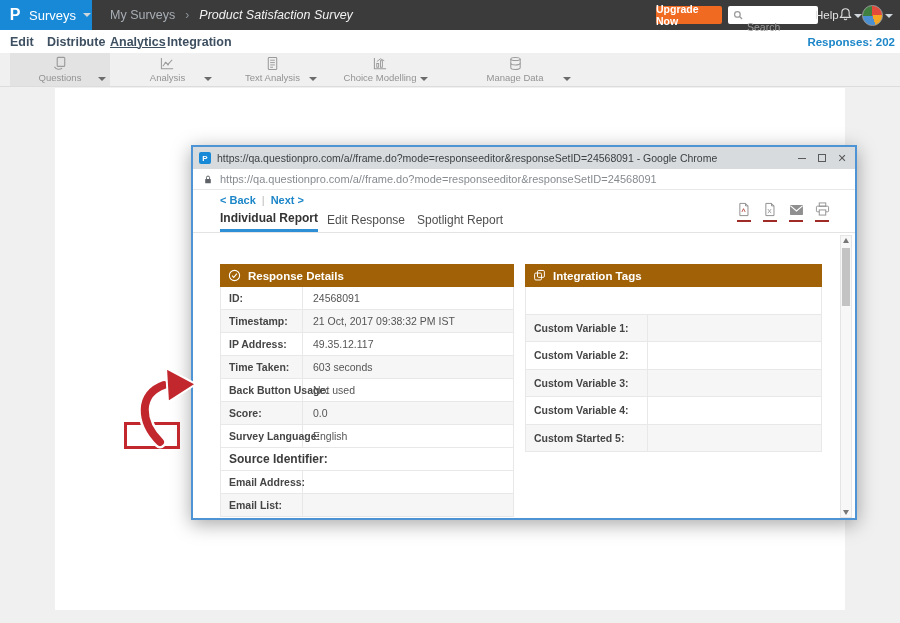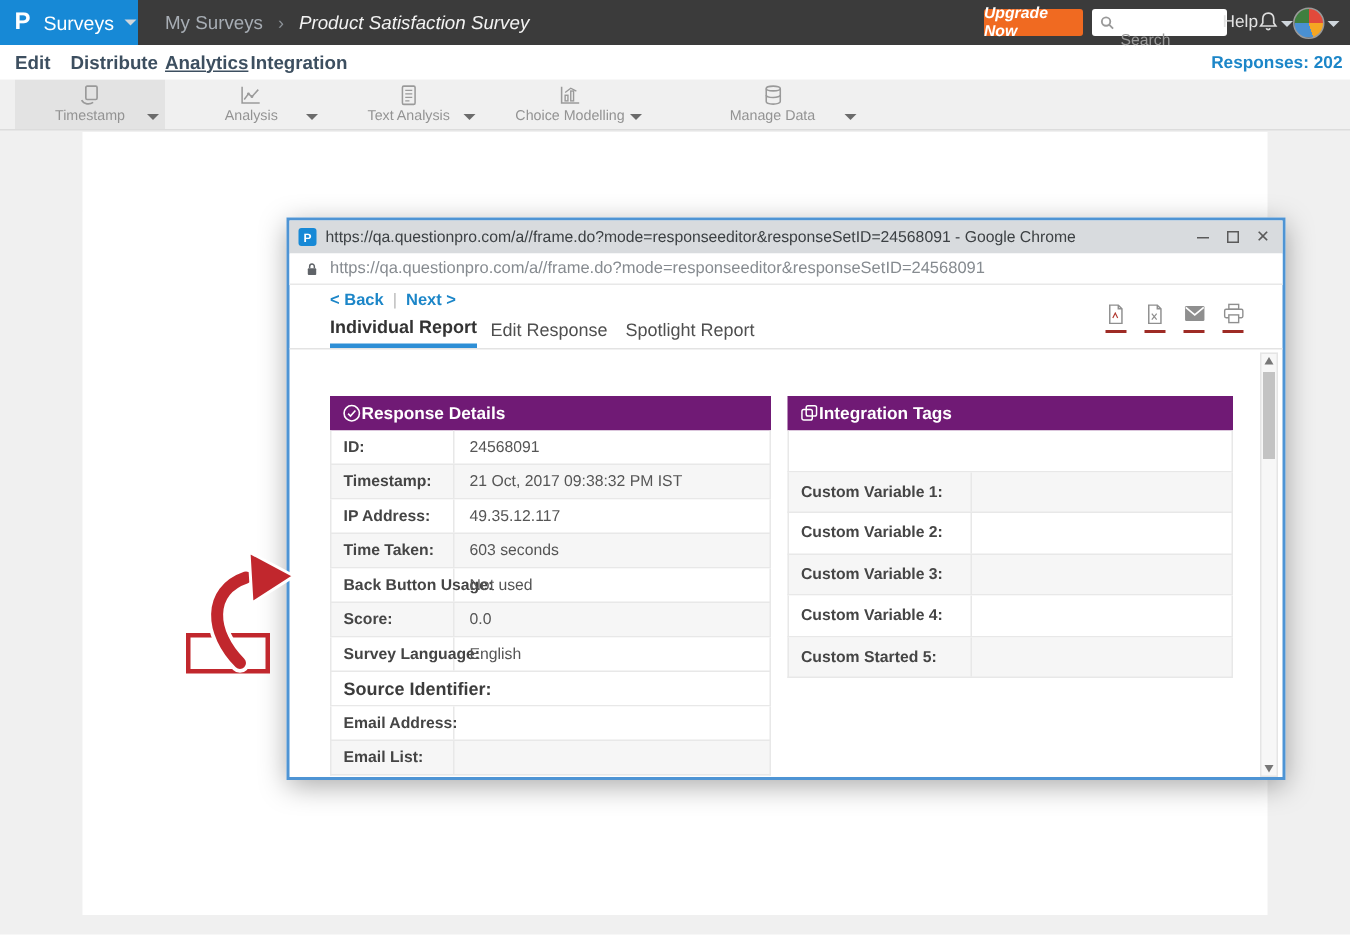--- a/index.html
+++ b/index.html
@@ -12,21 +12,21 @@
   .logo-p{width:20px;height:20px;margin-left:5px;color:#fff;font-weight:bold;font-size:16px;
     display:flex;align-items:center;justify-content:center;}
   .logo-label{color:#fff;font-size:13px;margin-left:4px;}
   .caret{width:0;height:0;border-left:4px solid transparent;border-right:4px solid transparent;
     border-top:4px solid #cfd6dc;display:inline-block;}
   .crumb{top:0;height:30px;display:flex;align-items:center;gap:10px;left:110px;}
   .crumb .parent{color:#a7adb4;font-size:12.5px;}
   .crumb .sep{color:#8d9399;font-size:12px;}
   .crumb .current{color:#f2f2f2;font-size:12.5px;font-style:italic;}
   .upgrade{left:656px;top:6px;width:66px;height:18px;background:#f06a21;border-radius:2px;color:#fff;
-    font-size:10.5px;font-weight:bold;display:flex;align-items:center;justify-content:center;font-style:italic;}
+    font-size:10.5px;font-weight:bold;display:flex;align-items:center;justify-content:center;}
   .top-search{left:728px;top:6px;width:80px;height:18px;background:#fff;border-radius:2px;
     display:flex;align-items:center;gap:4px;padding:0 5px;color:#9a9a9a;}
   .top-search svg{flex:0 0 auto;}
   .top-search .ph{font-size:10.5px;color:#9a9a9a;margin-top:23px;}
   .help-label{left:815px;top:0;height:30px;display:flex;align-items:center;color:#e3e3e3;font-size:11.5px;}
   .bell{left:838px;top:7px;color:#dcdcdc;}
   .bell-caret{left:854px;top:14px;}
   .avatar{left:862px;top:5px;width:19px;height:19px;border-radius:50%;border:1px solid #9a9a9a;
     background:conic-gradient(#e24a3b 0 25%,#f5a623 25% 45%,#4a90d2 45% 75%,#3f7f3f 75% 100%);}
   .av-caret{left:885px;top:14px;}
@@ -108,21 +108,21 @@
   .urlbar .utext{font-size:11px;color:#868b90;white-space:nowrap;overflow:hidden;}
   .backnext{left:27px;top:47px;font-size:11px;color:#1c86c8;display:flex;gap:6px;font-weight:bold;}
   .backnext .pipe{color:#b9b9b9;font-weight:normal;}
   .tabs-border{left:0;top:85px;width:100%;height:1px;background:#e3e3e3;}
   .ptab{position:absolute;top:60px;height:25px;display:flex;align-items:center;font-size:12px;color:#4f4f4f;}
   .ptab.active{color:#333;font-weight:bold;border-bottom:3px solid #2e8fd6;box-sizing:border-box;}
   .acticon{position:absolute;top:55px;width:15px;height:15px;color:#8f8f8f;}
   .acticon::after{content:"";position:absolute;left:0;bottom:-5px;width:14px;height:2.5px;background:#9e2b25;}
   
   .panel{position:absolute;}
-  .phead{height:23px;background:#701a75;color:#fff;display:flex;align-items:center;
+  .phead{height:23px;background:#a16207;color:#fff;display:flex;align-items:center;gap:7px;
     padding:0 8px;font-size:11.5px;font-weight:bold;}
   .prow{display:flex;height:23px;box-sizing:border-box;border:1px solid #e8e8e8;border-top:none;background:#fff;
     align-items:stretch;}
   .prow:nth-child(even){background:#f6f6f6;}
   .plabel{box-sizing:border-box;border-right:1px solid #e8e8e8;display:flex;align-items:center;
     padding:0 8px;font-size:10.5px;font-weight:bold;color:#454545;white-space:nowrap;}
   .pvalue{flex:1;display:flex;align-items:center;padding:0 10px;font-size:10.5px;color:#555;white-space:nowrap;}
   .rd .plabel{width:82px;}
   .it .prow{height:27.5px;}
   .it .plabel{width:122px;}
@@ -183,21 +183,21 @@
     <span class="item" style="left:167px">Integration</span>
     <span class="resp-count">Responses: 202</span>
   </div>
 
   <div class="abs toolbar">
     <div class="tgroup active" style="left:10px;width:100px">
       <svg width="17" height="15" viewBox="0 0 18 16">
           <rect x="5.5" y="1.5" width="8" height="9.5" rx="1" fill="none" stroke="currentColor" stroke-width="1.2"></rect>
           <path d="M2.5 11.5c1.6 3 5.6 3.4 8.2 1.6" fill="none" stroke="currentColor" stroke-width="1.2"></path>
         </svg>
-      <span class="tlabel">Timestamp</span>
+      <span class="tlabel">Questions</span>
       <span class="abs tcaret" style="left:88px"><span class="caret"></span></span>
     </div>
     <div class="tgroup" style="left:120px;width:95px">
       <svg width="17" height="15" viewBox="0 0 18 16">
           <path d="M2.5 2v11.5H15" fill="none" stroke="currentColor" stroke-width="1.1"></path>
           <path d="M4 11l3-4 2.5 2 4.5-5" fill="none" stroke="currentColor" stroke-width="1.1"></path>
           <circle cx="7" cy="7" r="1" fill="currentColor"></circle>
           <circle cx="9.5" cy="9" r="1" fill="currentColor"></circle>
         </svg>
       <span class="tlabel">Analysis</span>

